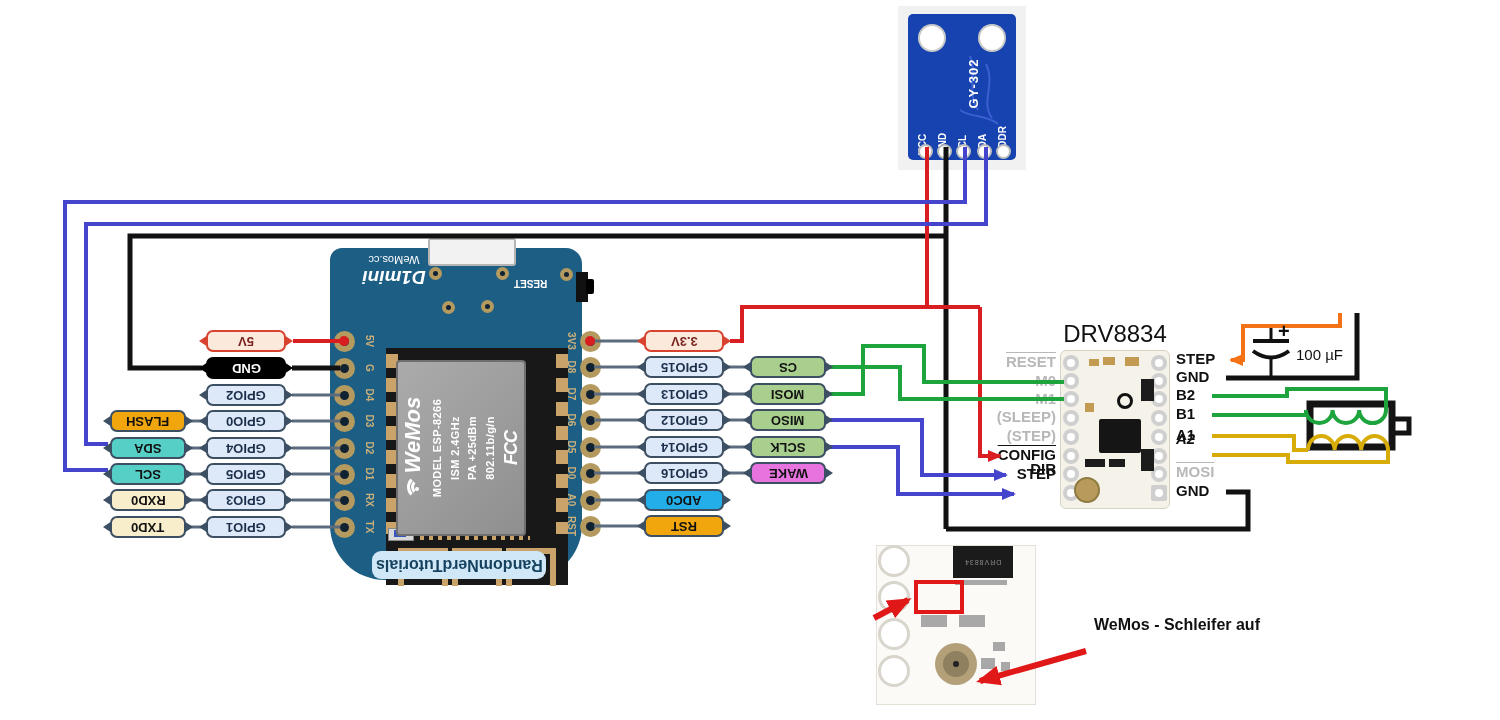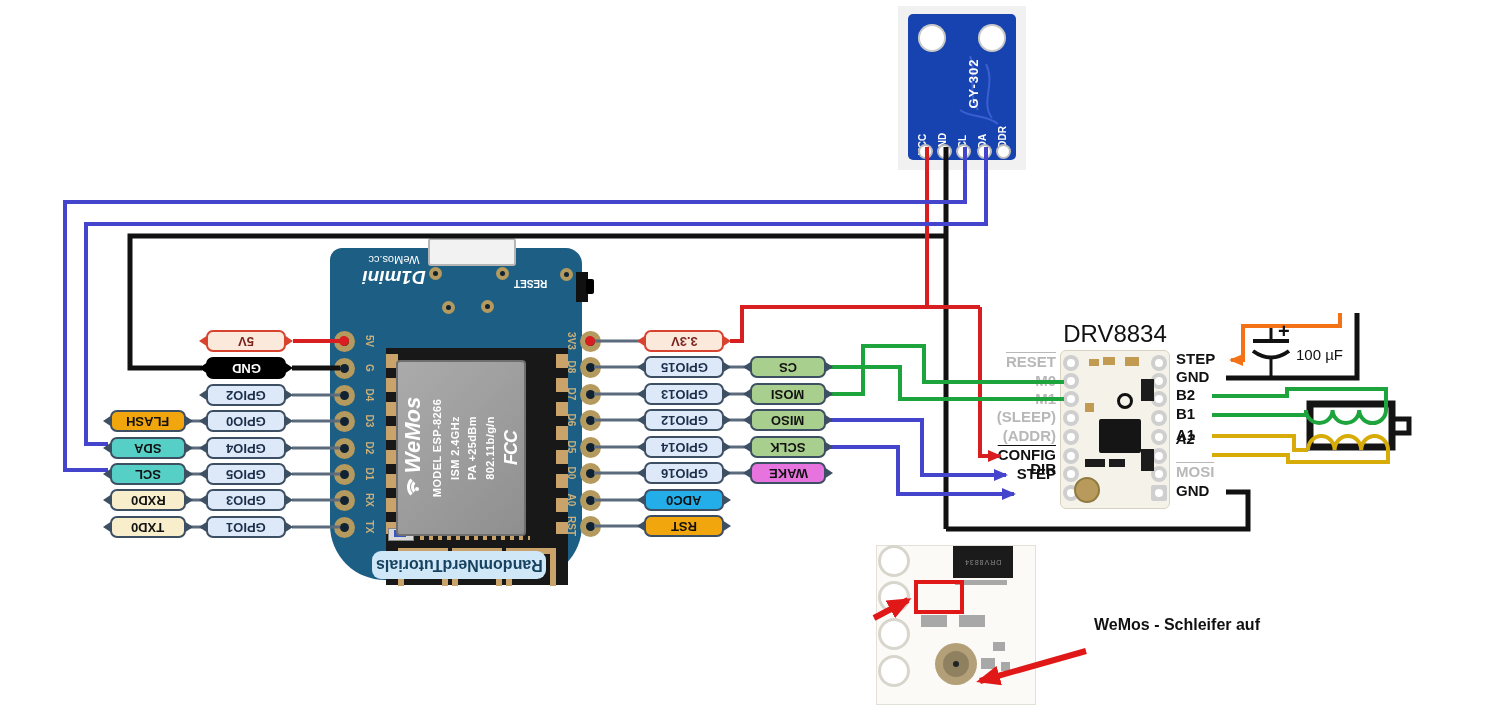--- a/index.html
+++ b/index.html
@@ -516,21 +516,21 @@
     <div class="drv-chip" style="left:80px;top:28px;width:13px;height:22px;"></div>
     <div class="drv-chip" style="left:80px;top:98px;width:13px;height:22px;"></div>
     <div class="drv-chip" style="left:24px;top:108px;width:20px;height:8px;"></div>
     <div class="drv-chip" style="left:48px;top:108px;width:16px;height:8px;"></div>
     <div id="drv-poti"></div>
   </div>
   <div class="drv-lbl l muted ovl" style="left:936px;top:353px;">RESET</div>
   <div class="drv-lbl l muted" style="left:936px;top:372px;">M0</div>
   <div class="drv-lbl l muted" style="left:936px;top:390px;">M1</div>
   <div class="drv-lbl l muted" style="left:936px;top:408px;">(SLEEP)</div>
-  <div class="drv-lbl l muted" style="left:936px;top:427px;">(ADDR)</div>
+  <div class="drv-lbl l muted" style="left:936px;top:427px;">(STEP)</div>
   <div class="drv-lbl l ovl" style="left:936px;top:446px;">CONFIG</div>
   <div class="drv-lbl l" style="left:936px;top:465px;">STEP</div>
   <div class="drv-lbl l" style="left:936px;top:460px;">DIR</div>
   <div class="drv-lbl" style="left:1176px;top:350px;">STEP</div>
   <div class="drv-lbl" style="left:1176px;top:368px;">GND</div>
   <div class="drv-lbl" style="left:1176px;top:386px;">B2</div>
   <div class="drv-lbl" style="left:1176px;top:405px;">B1</div>
   <div class="drv-lbl" style="left:1176px;top:426px;">A1</div>
   <div class="drv-lbl" style="left:1176px;top:430px;font-style:italic;">A2</div>
   <div class="drv-lbl muted ovl" style="left:1176px;top:463px;">MOSI</div>

